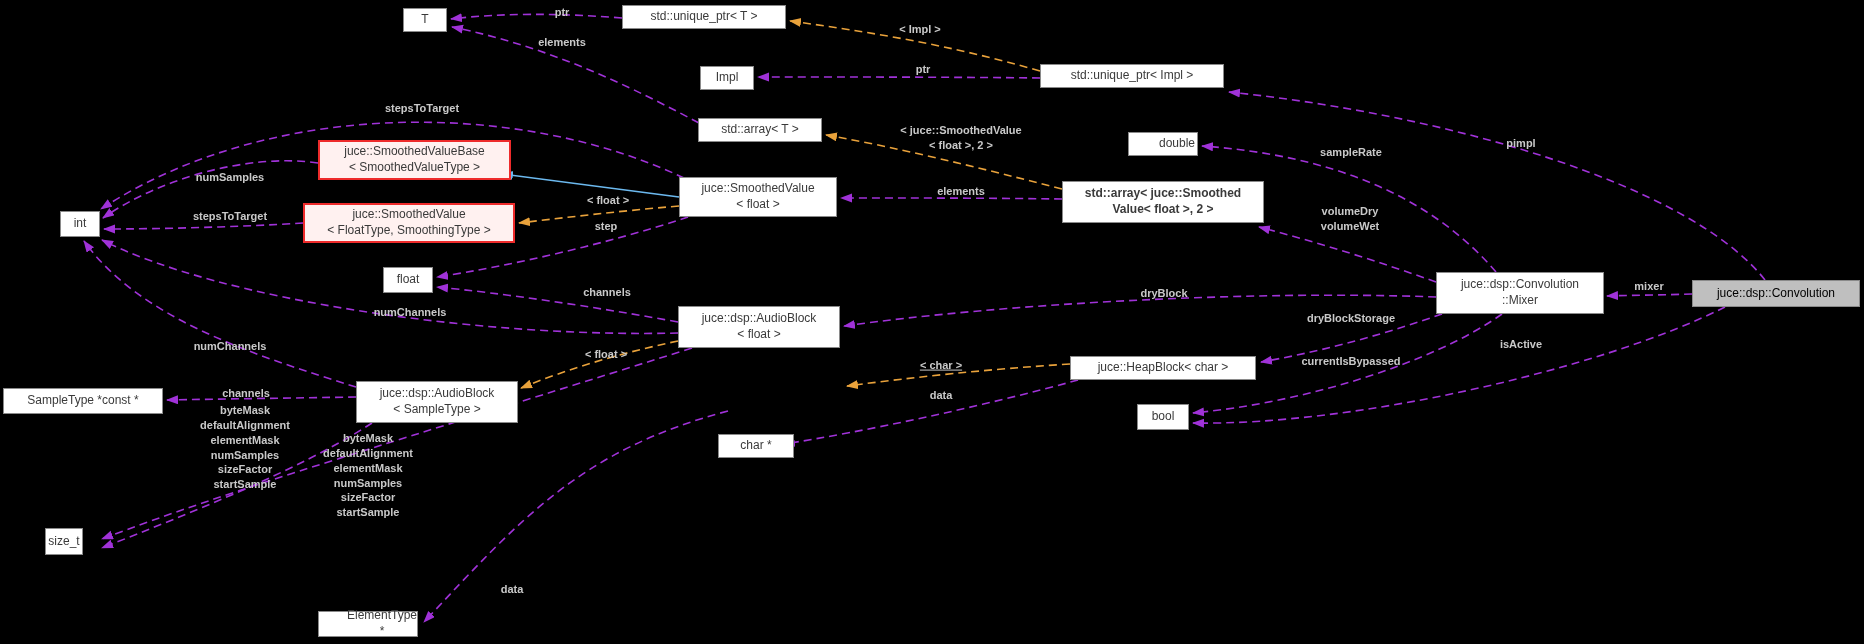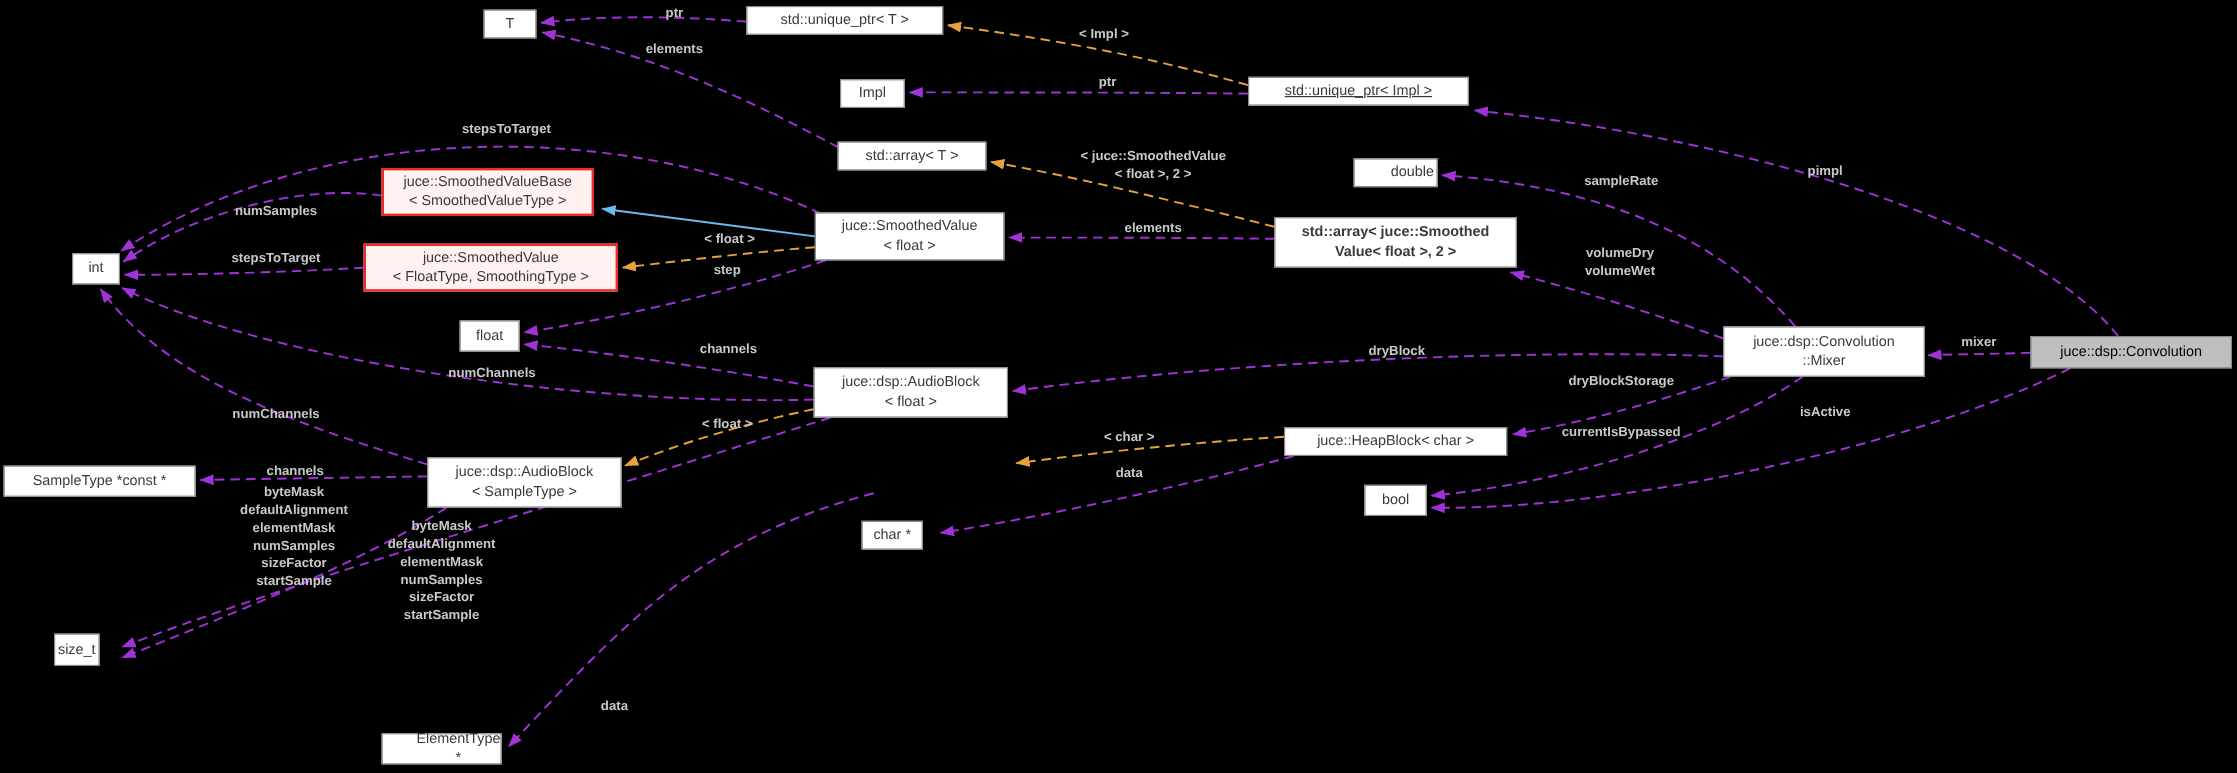--- a/index.html
+++ b/index.html
@@ -70,41 +70,41 @@
     <path class="e o" d="M 678,341 C 625,352 570,368 521,388" marker-end="url(#ah-o)"></path>
     <path class="e p" d="M 356,397 C 295,398 220,399 167,400" marker-end="url(#ah-p)"></path>
     <path class="e p" d="M 356,387 C 260,357 140,320 84,241" marker-end="url(#ah-p)"></path>
     <path class="e p" d="M 372,423 C 300,470 185,515 102,548" marker-end="url(#ah-p)"></path>
     <path class="e p" d="M 728,411 C 580,450 520,520 424,622" marker-end="url(#ah-p)"></path>
   </svg>
 
   <div class="node" style="left:403px;top:8px;width:44px;height:24px;">T</div>
   <div class="node" style="left:622px;top:5px;width:164px;height:24px;">std::unique_ptr&lt; T &gt;</div>
   <div class="node" style="left:700px;top:66px;width:54px;height:24px;">Impl</div>
-  <div class="node" style="left:1040px;top:64px;width:184px;height:24px;text-decoration:underline;">std::unique_ptr&lt; Impl &gt;</div>
+  <div class="node" style="left:1040px;top:64px;width:184px;height:24px;">std::unique_ptr&lt; Impl &gt;</div>
   <div class="node" style="left:698px;top:118px;width:124px;height:24px;">std::array&lt; T &gt;</div>
   <div class="node" style="left:1128px;top:132px;width:70px;height:24px;padding-left:28px;">double</div>
-  <div class="node red" style="left:318px;top:140px;width:177px;height:40px;">juce::SmoothedValueBase
+  <div class="node red" style="left:318px;top:140px;width:193px;height:40px;">juce::SmoothedValueBase
 &lt; SmoothedValueType &gt;</div>
   <div class="node" style="left:679px;top:177px;width:158px;height:40px;">juce::SmoothedValue
 &lt; float &gt;</div>
   <div class="node" style="left:1062px;top:181px;width:202px;height:42px;font-weight:bold;">std::array&lt; juce::Smoothed
 Value&lt; float &gt;, 2 &gt;</div>
   <div class="node red" style="left:303px;top:203px;width:212px;height:40px;">juce::SmoothedValue
 &lt; FloatType, SmoothingType &gt;</div>
   <div class="node" style="left:60px;top:211px;width:40px;height:26px;">int</div>
   <div class="node" style="left:383px;top:267px;width:50px;height:26px;">float</div>
   <div class="node" style="left:1436px;top:272px;width:168px;height:42px;">juce::dsp::Convolution
 ::Mixer</div>
   <div class="node target" style="left:1692px;top:280px;width:168px;height:27px;">juce::dsp::Convolution</div>
   <div class="node" style="left:678px;top:306px;width:162px;height:42px;">juce::dsp::AudioBlock
 &lt; float &gt;</div>
   <div class="node" style="left:1070px;top:356px;width:186px;height:24px;">juce::HeapBlock&lt; char &gt;</div>
   <div class="node" style="left:1137px;top:404px;width:52px;height:26px;">bool</div>
-  <div class="node" style="left:718px;top:434px;width:51px;height:24px;">char *</div>
+  <div class="node" style="left:718px;top:434px;width:76px;height:24px;">char *</div>
   <div class="node" style="left:3px;top:388px;width:160px;height:26px;">SampleType *const *</div>
   <div class="node" style="left:356px;top:381px;width:162px;height:42px;">juce::dsp::AudioBlock
 &lt; SampleType &gt;</div>
   <div class="node" style="left:45px;top:528px;width:38px;height:27px;">size_t</div>
   <div class="node" style="left:318px;top:611px;width:100px;height:26px;padding-left:28px;">ElementType *</div>
 
   <div class="elabel" style="left:562px;top:12px;">ptr</div>
   <div class="elabel" style="left:562px;top:42px;">elements</div>
   <div class="elabel" style="left:920px;top:29px;">&lt; Impl &gt;</div>
   <div class="elabel" style="left:923px;top:69px;">ptr</div>
@@ -118,21 +118,21 @@
 &lt; float &gt;, 2 &gt;</div>
   <div class="elabel" style="left:1351px;top:152px;">sampleRate</div>
   <div class="elabel" style="left:1521px;top:143px;">pimpl</div>
   <div class="elabel" style="left:1350px;top:219px;">volumeDry
 volumeWet</div>
   <div class="elabel" style="left:1649px;top:286px;">mixer</div>
   <div class="elabel" style="left:1164px;top:293px;text-align:center;">dryBlock</div>
   <div class="elabel" style="left:1351px;top:318px;">dryBlockStorage</div>
   <div class="elabel" style="left:1351px;top:361px;">currentIsBypassed</div>
   <div class="elabel" style="left:1521px;top:344px;">isActive</div>
-  <div class="elabel" style="left:941px;top:365px;">&lt; char &gt;</div>
+  <div class="elabel" style="left:941px;top:365px;text-decoration:underline;">&lt; char &gt;</div>
   <div class="elabel" style="left:941px;top:395px;">data</div>
   <div class="elabel" style="left:607px;top:292px;">channels</div>
   <div class="elabel" style="left:410px;top:312px;">numChannels</div>
   <div class="elabel" style="left:368px;top:476px;">byteMask
 defaultAlignment
 elementMask
 numSamples
 sizeFactor
 startSample</div>
   <div class="elabel" style="left:606px;top:354px;">&lt; float &gt;</div>

